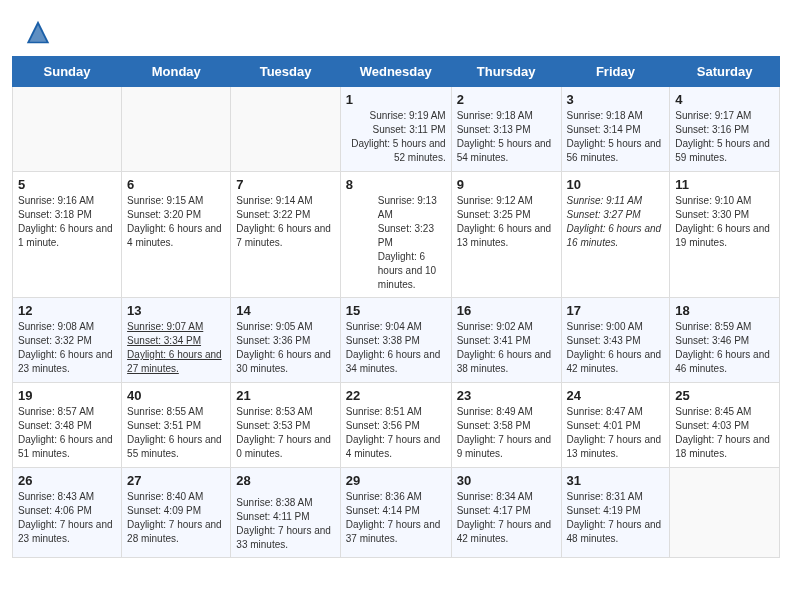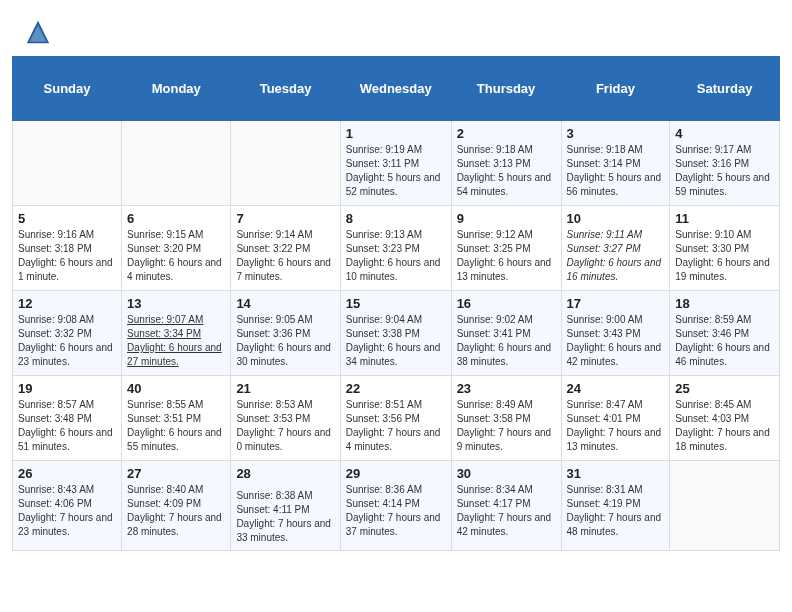--- a/index.html
+++ b/index.html
@@ -64,21 +64,21 @@
     table {
       width: 100%;
       border-collapse: collapse;
       border: 1px solid #ccc;
     }
     thead th {
       background: #2a6db5;
       color: #fff;
       font-size: 13px;
       font-weight: bold;
-      padding: 24px 4px;
+      padding: 7px 4px;
       text-align: center;
       border: 1px solid #2a6db5;
     }
     tbody tr {
       background: #fff;
     }
     tbody tr:nth-child(odd) {
       background: #f5f8ff;
     }
     tbody td {
@@ -141,21 +141,21 @@
             <th>Saturday</th>
           </tr>
       </thead>
       <tbody id="calendar-body">
       <tr>
             <td class="empty-cell"></td>
             <td class="empty-cell"></td>
             <td class="empty-cell"></td>
             <td>
               <span class="day-num">1</span>
-              <div class="day-info" style="white-space: pre-line;">Sunrise: 9:19 AM
+              <div class="day-info" style="white-space: pre-line; text-align: right;">Sunrise: 9:19 AM
 Sunset: 3:11 PM
 Daylight: 5 hours and 52 minutes.</div>
             </td>
             <td>
               <span class="day-num">2</span>
               <div class="day-info" style="white-space: pre-line;">Sunrise: 9:18 AM
 Sunset: 3:13 PM
 Daylight: 5 hours and 54 minutes.</div>
             </td>
             <td>
@@ -185,21 +185,21 @@
 Daylight: 6 hours and 4 minutes.</div>
             </td>
             <td>
               <span class="day-num">7</span>
               <div class="day-info" style="white-space: pre-line;">Sunrise: 9:14 AM
 Sunset: 3:22 PM
 Daylight: 6 hours and 7 minutes.</div>
             </td>
             <td>
               <span class="day-num">8</span>
-              <div class="day-info" style="white-space: pre-line;">Sunrise: 9:13 AM
+              <div class="day-info" style="white-space: pre-line; margin-left: 32px;">Sunrise: 9:13 AM
 Sunset: 3:23 PM
 Daylight: 6 hours and 10 minutes.</div>
             </td>
             <td>
               <span class="day-num">9</span>
               <div class="day-info" style="white-space: pre-line;">Sunrise: 9:12 AM
 Sunset: 3:25 PM
 Daylight: 6 hours and 13 minutes.</div>
             </td>
             <td>

